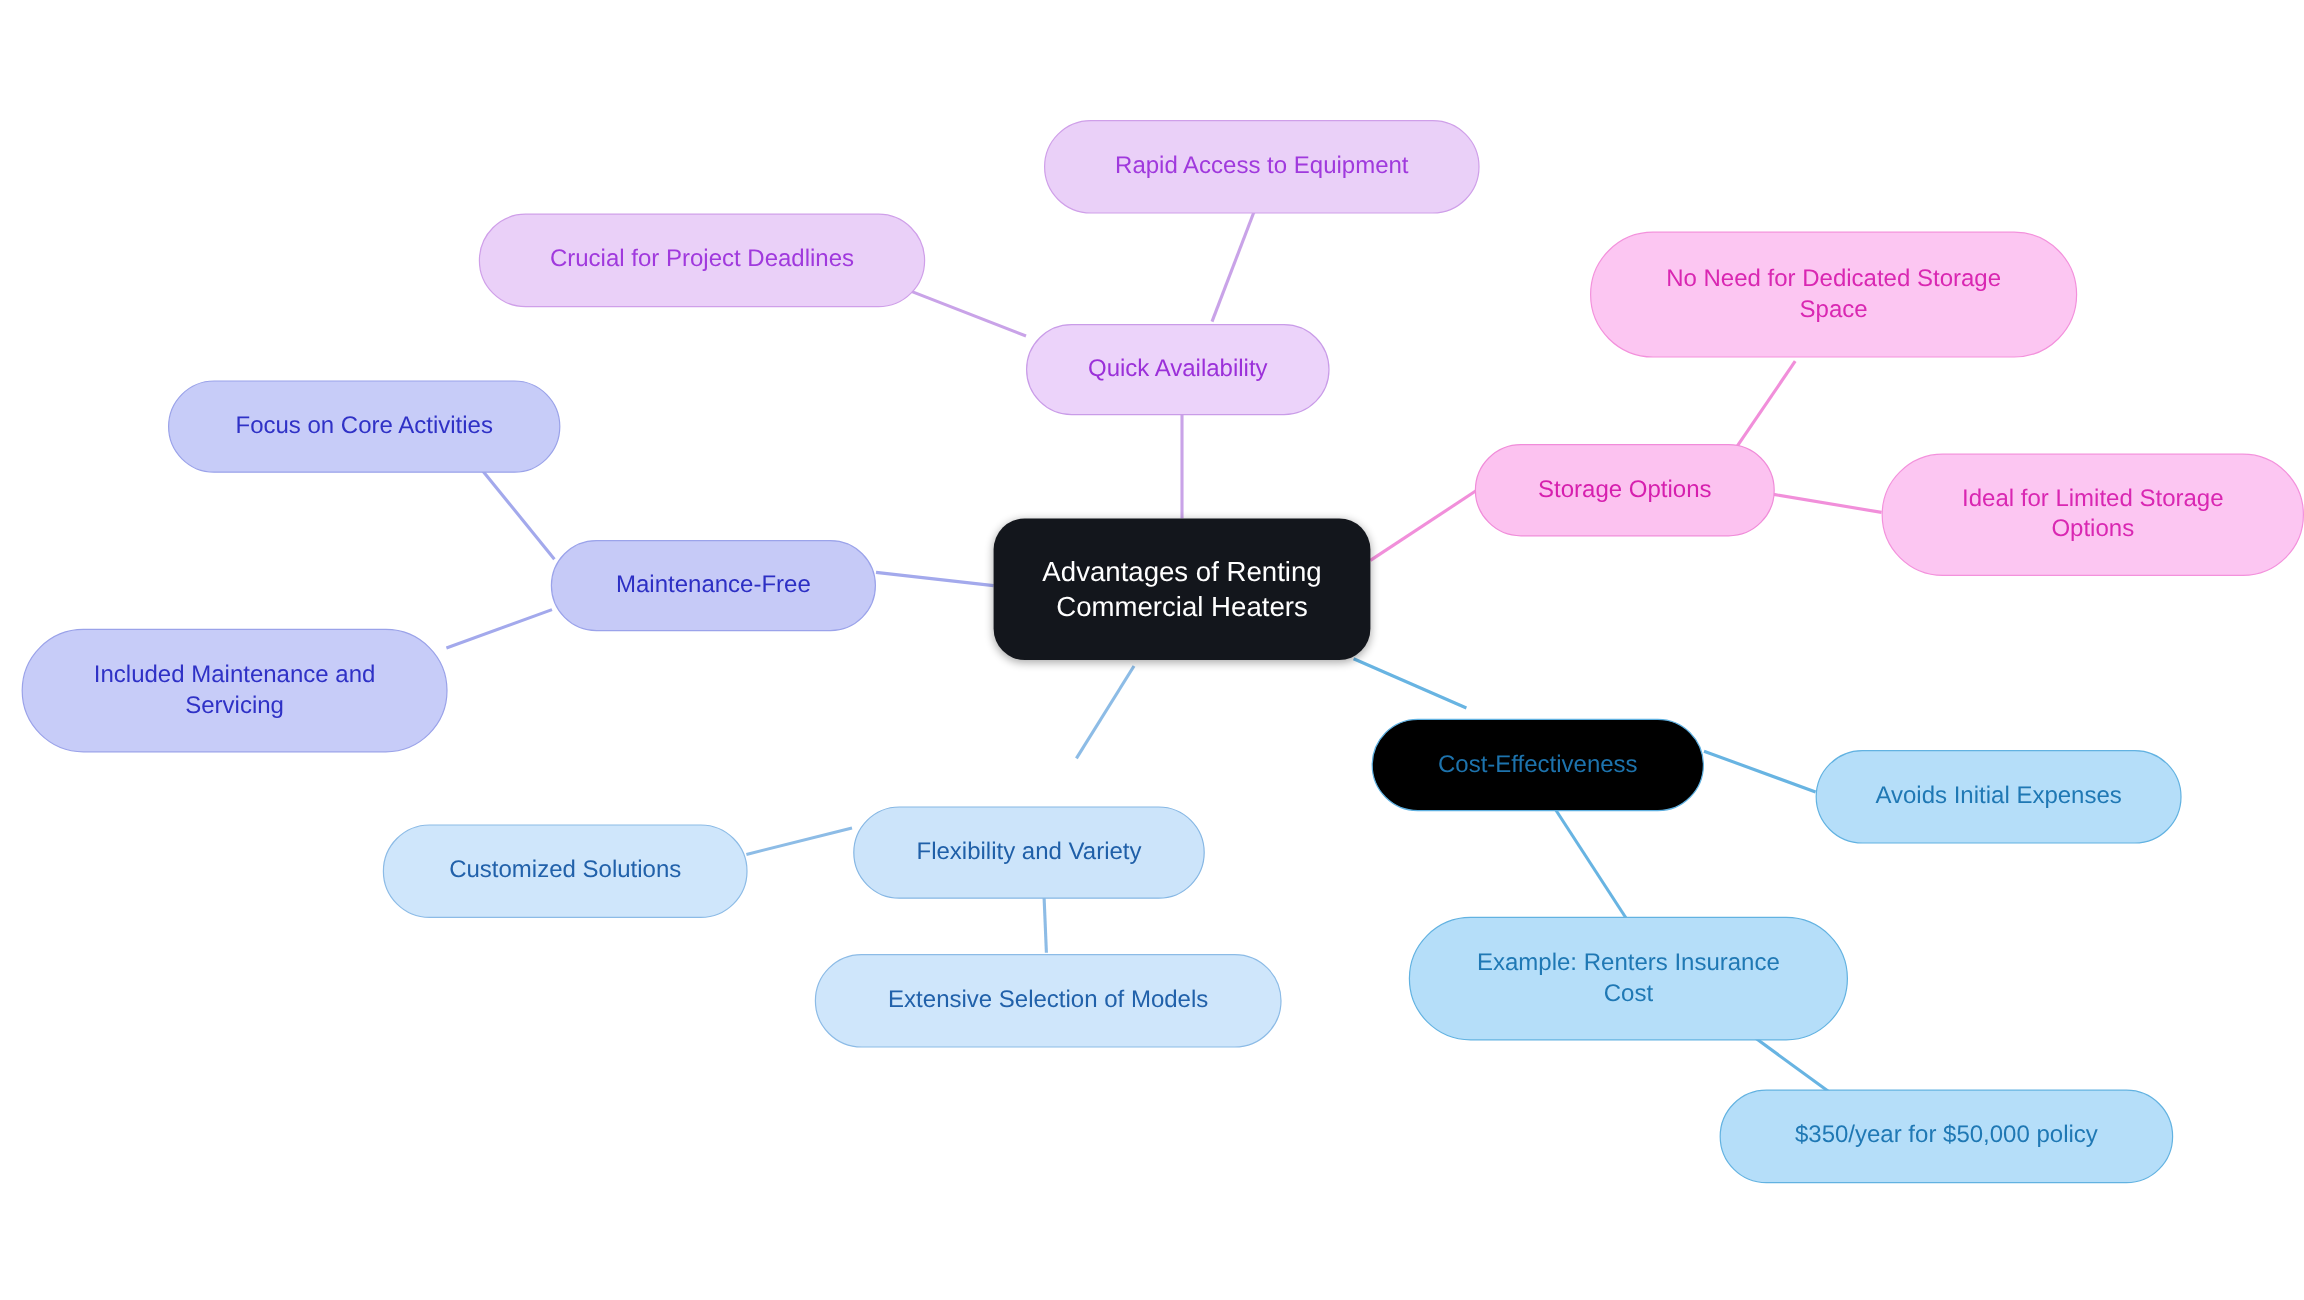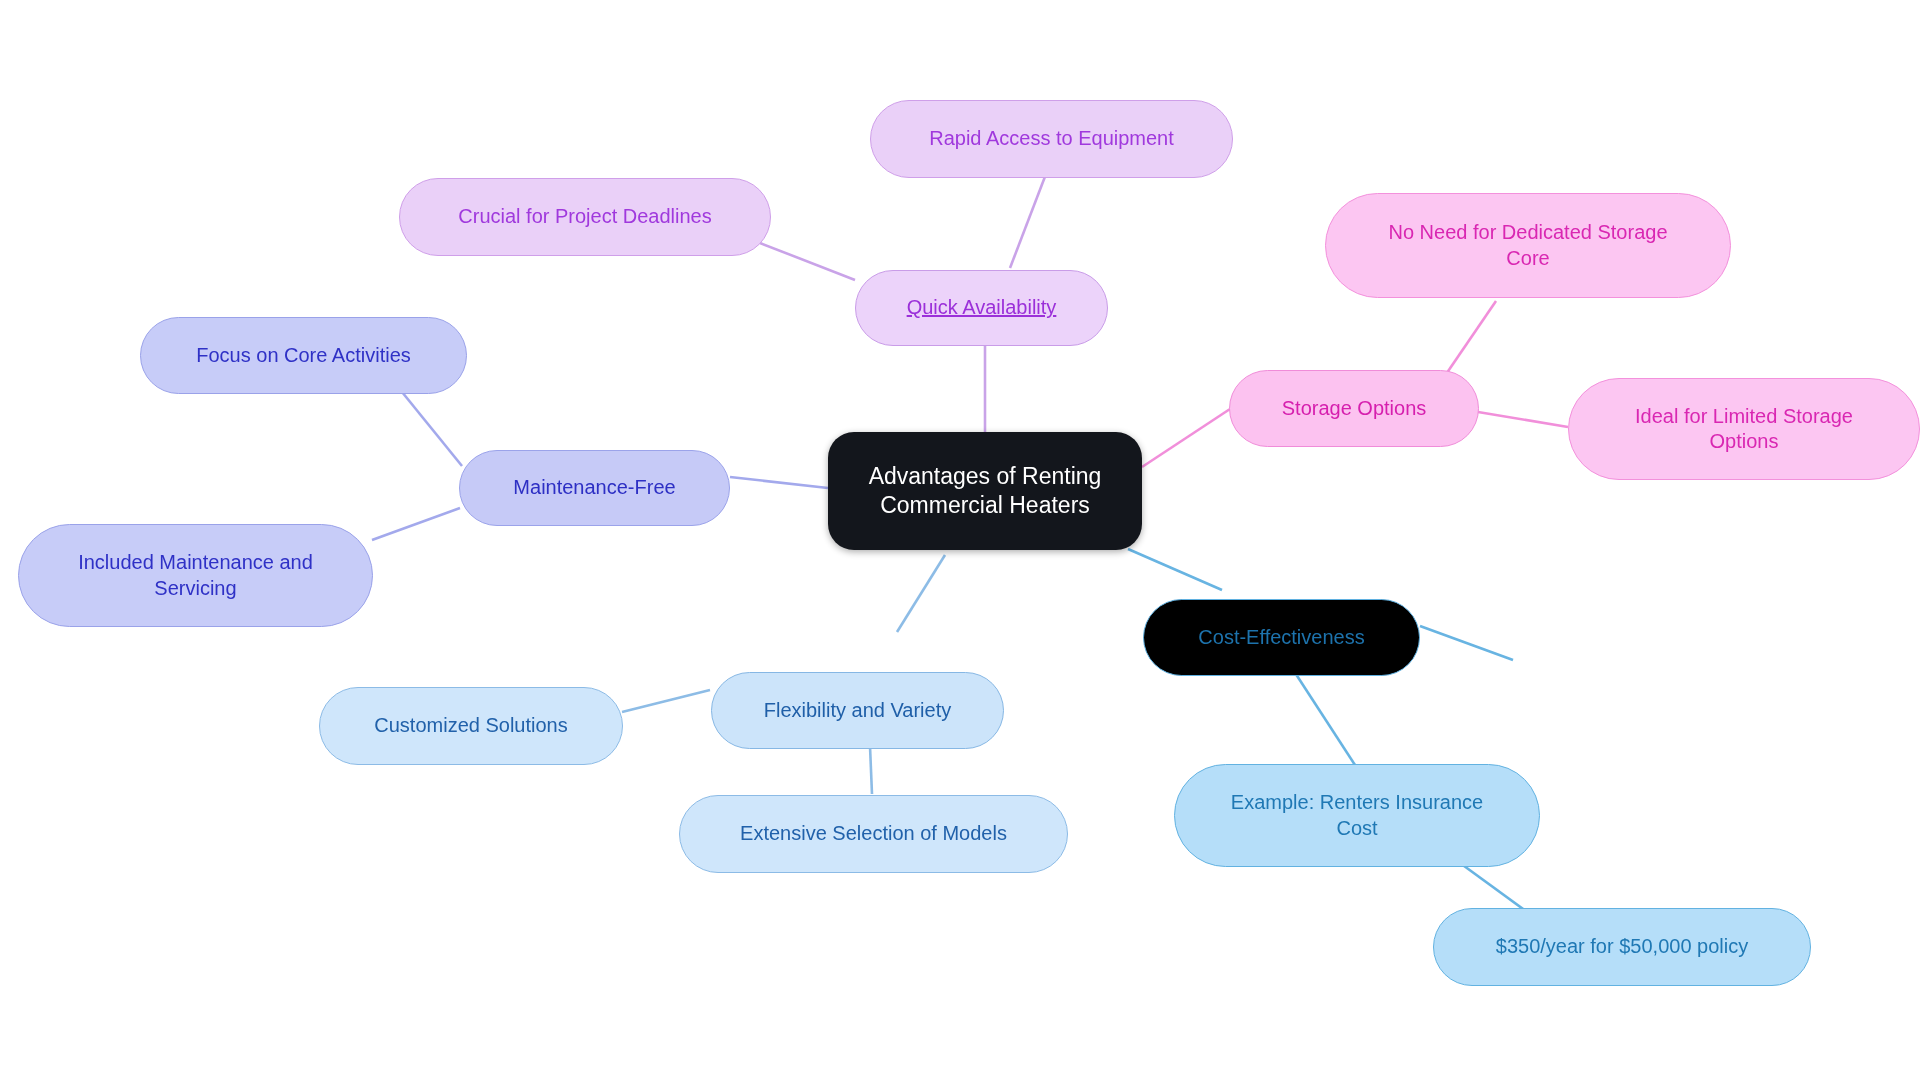--- a/index.html
+++ b/index.html
@@ -46,21 +46,21 @@
     border-radius: 26px;
     font-size: 23px;
     box-shadow: 0 2px 7px rgba(0,0,0,0.32);
   }
   .node-branch, .node-leaf {
     border-style: solid;
     border-width: 1.6px;
     font-size: 20px;
   }
   
-  .c-purple       { background:#ecd3fa; border-color:#c99ce8; color:#9b30d9;text-decoration:underline; }
+  .c-purple       { background:#ecd3fa; border-color:#c99ce8; color:#9b30d9; }
   .c-purple-light { background:#ead0f8; border-color:#cf9fe9; color:#a039dd; }
   
   .c-peri       { background:#c6caf7; border-color:#9ba3ea; color:#2d2fc4; }
   .c-peri-light { background:#c7ccf8; border-color:#9aa2e9; color:#2f31c6; }
   
   .c-pink       { background:#fcc2f0; border-color:#f08cd9; color:#d61fae; }
   .c-pink-light { background:#fcc6f2; border-color:#f391dc; color:#d927b2; }
   
   .c-blue       { background:#000000; border-color:#5fb0e0; color:#1d73ad;margin-top:11px; }
   .c-blue-light { background:#b5def9; border-color:#62b2e1; color:#1f78b4; }
@@ -137,32 +137,35 @@
     <span>Included Maintenance and
 Servicing</span>
   </div>
 
   <div class="node node-branch c-pink" style="left:1229px; top:370px; width:250px; height:77px;">
     <span>Storage Options</span>
   </div>
 
   <div class="node node-leaf c-pink-light" style="left:1325px; top:193px; width:406px; height:105px;">
     <span>No Need for Dedicated Storage
-Core</span>
+Space</span>
   </div>
 
   <div class="node node-leaf c-pink-light" style="left:1568px; top:378px; width:352px; height:102px;">
     <span>Ideal for Limited Storage
 Options</span>
   </div>
 
   <div class="node node-branch c-blue" style="left:1143px; top:588px; width:277px; height:77px;">
     <span>Cost-Effectiveness</span>
   </div>
 
+  <div class="node node-leaf c-blue-light" style="left:1513px; top:625px; width:305px; height:78px;">
+    <span>Avoids Initial Expenses</span>
+  </div>
 
   <div class="node node-leaf c-blue-light" style="left:1174px; top:764px; width:366px; height:103px;">
     <span>Example: Renters Insurance
 Cost</span>
   </div>
 
   <div class="node node-leaf c-blue-light" style="left:1433px; top:908px; width:378px; height:78px;">
     <span>$350/year for $50,000 policy</span>
   </div>
 

